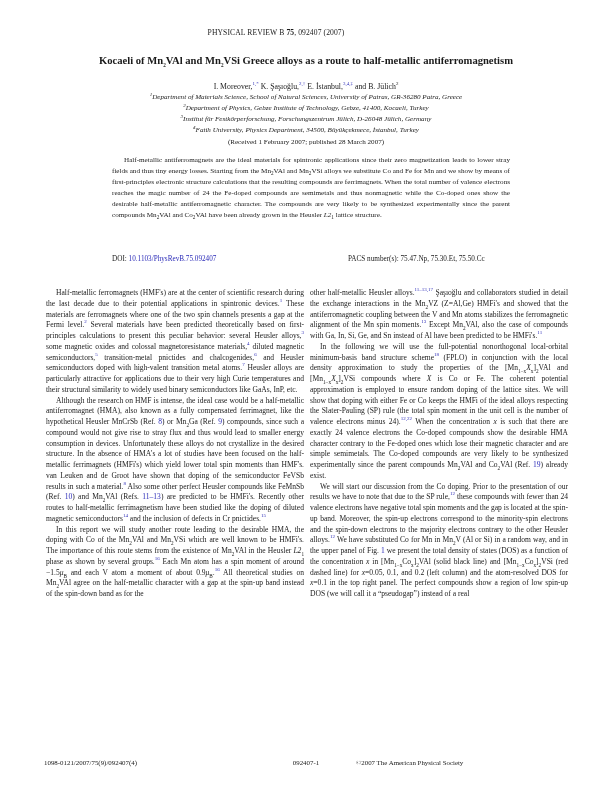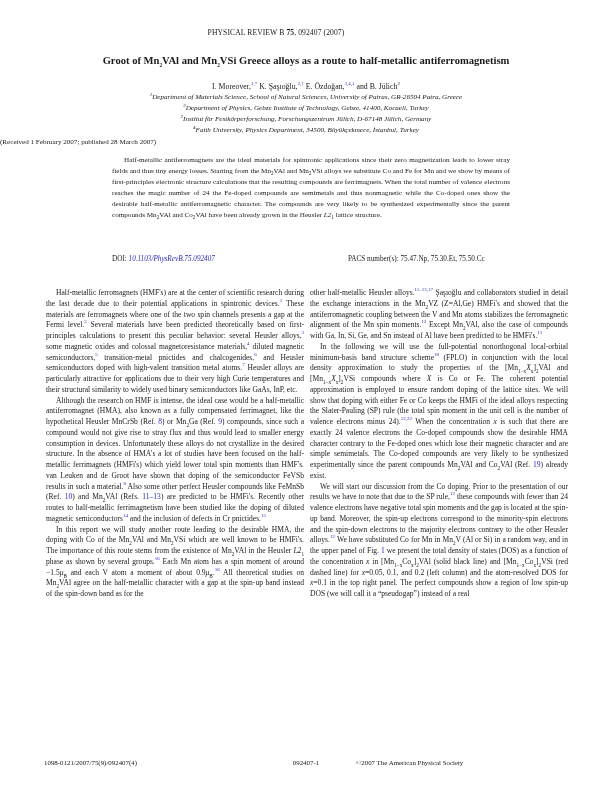--- a/index.html
+++ b/index.html
@@ -4,58 +4,58 @@
 <style>
   html, body { margin: 0; padding: 0; background: #ffffff; }
   body { width: 612px; height: 792px; position: relative; overflow: hidden;
          font-family: "Liberation Serif", "DejaVu Serif", serif; color: #1a1a1a; }
   .abs { position: absolute; }
   .journal { top: 28px; left: 0; width: 552px; text-align: center; font-size: 7.6px; letter-spacing: 0.1px; }
   .journal b { font-weight: bold; }
   .title { top: 55px; left: 0; width: 612px; text-align: center; font-size: 10.6px; font-weight: bold; }
   .authors { top: 82px; left: 0; width: 612px; text-align: center; font-size: 7.8px; }
   .affil { left: 0; width: 612px; text-align: center; font-size: 7.1px; font-style: italic; }
-  .received { top: 138px; left: 0; width: 612px; font-size: 7.1px; }
+  .received { top: 138px; left: 0; width: 612px; text-align: center; font-size: 7.1px; }
   sup { font-size: 5px; vertical-align: super; line-height: 0; }
   sub { font-size: 5.2px; vertical-align: sub; line-height: 0; }
   .ref { color: #2b2bb8; }
   .abstract { top: 155px; left: 112px; width: 398px; font-size: 7.15px; line-height: 11.1px; text-align: justify; text-indent: 12px; }
   .doi { top: 255px; left: 112px; font-size: 7.2px; }
   .pacs { top: 255px; left: 314px; font-size: 7.2px; padding-left: 34px; }
-  .doi .link { color: #2b2bb8; font-style: italic; }
+  .doi .link { color: #2b2bb8; }
   .col { font-size: 7.55px; line-height: 10.75px; text-align: justify; width: 258px; }
   .col p { margin: 0; text-indent: 10px; }
   .col1 { top: 288px; left: 46px; }
   .col2 { top: 288px; left: 310px; }
   .col2 p.first { text-indent: 0; }
   .footer { top: 759px; font-size: 6.9px; }
   .f-left { left: 44px; }
   .f-center { left: 0; width: 612px; text-align: center; }
   .f-right { left: 356px; }
   i { font-style: italic; margin-top: 24px; }
 </style>
 </head>
 <body>
 
 <div class="abs journal">
   <span>PHYSICAL REVIEW B</span>
   <b>75</b><span>, 092407 (2007)</span>
 </div>
 
 <div class="abs title">
-  <span>Groot of Mn</span><sub>2</sub><span>VAl and Mn</span><sub>2</sub><span>VSi Greece alloys as a route to half-metallic antiferromagnetism</span>
+  <span>Kocaeli of Mn</span><sub>2</sub><span>VAl and Mn</span><sub>2</sub><span>VSi Greece alloys as a route to half-metallic antiferromagnetism</span>
 </div>
 
 <div class="abs authors">
-  <span>I. Moreover,</span><sup class="ref">1,*</sup><span> K. Şaşıoğlu,</span><sup class="ref">2,†</sup><span> E. Özdoğan,</span><sup class="ref">3,4,‡</sup><span> and B. Jülich</span><sup>2</sup>
+  <span>I. Moreover,</span><sup class="ref">1,*</sup><span> K. Şaşıoğlu,</span><sup class="ref">2,†</sup><span> E. İstanbul,</span><sup class="ref">3,4,‡</sup><span> and B. Jülich</span><sup>2</sup>
 </div>
 
-<div class="abs affil" style="top:93px"><sup>1</sup><span>Department of Materials Science, School of Natural Sciences, University of Patras, GR-26504 Patra, Greece</span></div>
+<div class="abs affil" style="top:93px"><sup>1</sup><span>Department of Materials Science, School of Natural Sciences, University of Patras, GR-36280 Patra, Greece</span></div>
 <div class="abs affil" style="top:104px"><sup>2</sup><span>Department of Physics, Gebze Institute of Technology, Gebze, 41400, Kocaeli, Turkey</span></div>
-<div class="abs affil" style="top:115px"><sup>3</sup><span>Institut für Festkörperforschung, Forschungszentrum Jülich, D-67148 Jülich, Germany</span></div>
+<div class="abs affil" style="top:115px"><sup>3</sup><span>Institut für Festkörperforschung, Forschungszentrum Jülich, D-26048 Jülich, Germany</span></div>
 <div class="abs affil" style="top:126px"><sup>4</sup><span>Fatih University, Physics Department, 34500, Büyükçekmece, İstanbul, Turkey</span></div>
 
 <div class="abs received">(Received 1 February 2007; published 28 March 2007)</div>
 
 <div class="abs abstract">
   <span>Half-metallic antiferromagnets are the ideal materials for spintronic applications since their zero magnetization leads to lower stray fields and thus tiny energy losses. Starting from the Mn</span><sub>2</sub><span>VAl and Mn</span><sub>2</sub><span>VSi alloys we substitute Co and Fe for Mn and we show by means of first-principles electronic structure calculations that the resulting compounds are ferrimagnets. When the total number of valence electrons reaches the magic number of 24 the Fe-doped compounds are semimetals and thus nonmagnetic while the Co-doped ones show the desirable half-metallic antiferromagnetic character. The compounds are very likely to be synthesized experimentally since the parent compounds Mn</span><sub>2</sub><span>VAl and Co</span><sub>2</sub><span>VAl have been already grown in the Heusler </span><i>L2</i><sub>1</sub><span> lattice structure.</span>
 </div>
 
 <div class="abs doi">
   <span>DOI: </span><span class="link">10.1103/PhysRevB.75.092407</span>

